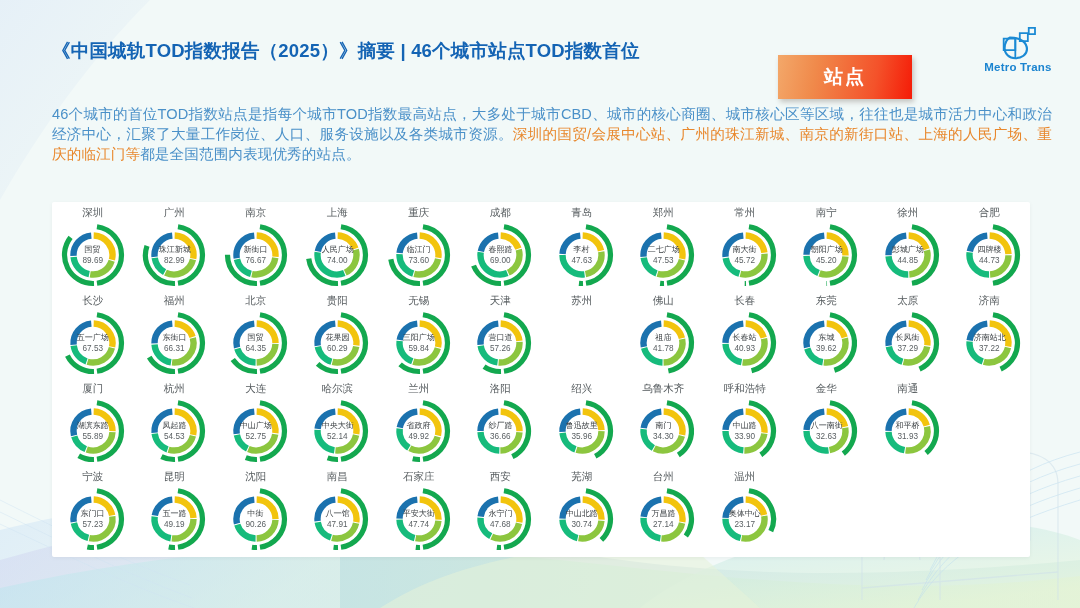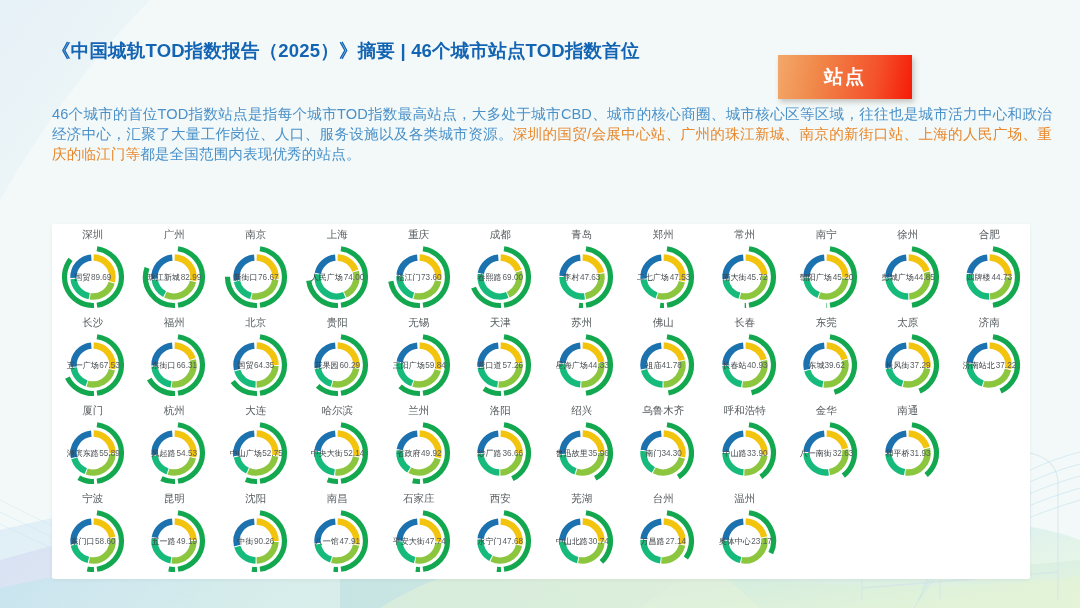--- a/index.html
+++ b/index.html
@@ -37,39 +37,39 @@
   
   #intro{
     position:absolute;left:52px;top:104px;width:1000px;
     font-size:14.6px;line-height:20px;color:#4a90c8;
     letter-spacing:.1px;text-align:justify;
   }
   #intro .hl{color:#e8872c;}
 
   
   #chart-panel{
-    position:absolute;left:52px;top:224px;width:978px;height:355px;
+    position:absolute;left:52px;top:202px;width:978px;height:355px;
     background:#ffffff;border-radius:2px;
     box-shadow:0 1px 4px rgba(0,0,0,.05);
   }
   .chart-row{display:flex;}
   .chart-cell{
     width:81.5px;height:88px;
     display:flex;flex-direction:column;align-items:center;
     padding-top:4px;box-sizing:border-box;
   }
   .city-label{
     font-size:10.5px;color:#555b5e;line-height:13px;
     height:14px;white-space:nowrap;
   }
   .donut-wrap{position:relative;width:66px;height:66px;margin-top:2px;}
   .donut-svg{display:block;width:66px;height:66px;}
   .donut-center{
     position:absolute;left:0;top:0;width:66px;height:66px;
-    display:flex;align-items:center;justify-content:center;
+    display:flex;flex-direction:column;align-items:center;justify-content:center;
     pointer-events:none;
   }
   .station-label{
     font-size:8.4px;color:#3c4144;line-height:10px;white-space:nowrap;
     transform:scale(.96);
   }
   .station-value{
     font-size:8.2px;color:#5a6063;line-height:11px;margin-top:1px;
   }
 </style>
@@ -134,20 +134,32 @@
   </svg>
 </div>
 
 <div id="header">
   <div id="page-title">《中国城轨TOD指数报告（2025）》摘要 | 46个城市站点TOD指数首位</div>
 
   <div id="section-badge">
     <span id="section-badge-label">站点</span>
   </div>
 
+  <div id="brand-logo">
+    <svg id="brand-logo-mark" viewBox="0 0 44 38">
+      <g fill="none" stroke="#1b8ad4" stroke-width="2">
+        <path d="M6,14 h13 v13 h-13 z"></path>
+        <path d="M24,8 h9 v9 h-9 z"></path>
+        <path d="M34,2 h7 v7 h-7 z"></path>
+      </g>
+      <path d="M13,13 C26,13 32,19 32,26 C32,32 26,36 19,36 C12,36 7,31 7,25 C7,19 10,14 13,13 Z" fill="none" stroke="#1b8ad4" stroke-width="2.4"></path>
+      <path d="M19,13 C19,22 19,29 19,36" stroke="#1b8ad4" stroke-width="2" fill="none"></path>
+    </svg>
+    <div id="brand-logo-text">Metro Trans</div>
+  </div>
 </div>
 
 <div id="intro"><span>46个城市的首位TOD指数站点是指每个城市TOD指数最高站点，大多处于城市CBD、城市的核心商圈、城市核心区等区域，往往也是城市活力中心和政治经济中心，汇聚了大量工作岗位、人口、服务设施以及各类城市资源。</span><span class="hl">深圳的国贸/会展中心站、广州的珠江新城、南京的新街口站、上海的人民广场、重庆的临江门等</span><span>都是全国范围内表现优秀的站点。</span></div>
 
 <div id="chart-panel">
     <div class="chart-row">
       <div class="chart-cell">
         <div class="city-label">深圳</div>
         <div class="donut-wrap">
           <svg class="donut-svg" viewBox="0 0 66 66">
@@ -520,37 +532,20 @@
             </g>
           </svg>
           <div class="donut-center">
             <div class="station-label">营口道</div>
             <div class="station-value">57.26</div>
           </div>
         </div>
       </div>
       <div class="chart-cell">
         <div class="city-label">苏州</div>
-        <div class="donut-wrap">
-          <svg class="donut-svg" viewBox="0 0 66 66">
-            <g>
-              <path d="M 36.966433377361874 4.777360040865247 A 28.5 28.5 0 0 1 36.966433377361874 61.22263995913475" stroke="#13a84f" stroke-width="5.2" fill="none" stroke-linecap="butt"></path>
-            </g>
-            <g>
-              <path d="M 33.680540185698774 13.511878873127632 A 19.5 19.5 0 0 1 52.25241144396654 29.902476216035396" stroke="#f2c40d" stroke-width="6.4" fill="none" stroke-linecap="butt"></path>
-              <path d="M 52.388138552410986 30.914314627630784 A 19.5 19.5 0 0 1 32.33306525418829 52.48859148437437" stroke="#8cc63f" stroke-width="6.4" fill="none" stroke-linecap="butt"></path>
-              <path d="M 31.31402519391557 52.42697837938903 A 19.5 19.5 0 0 1 13.519158242117435 32.13582154369659" stroke="#16bb7c" stroke-width="6.4" fill="none" stroke-linecap="butt"></path>
-              <path d="M 13.59108366457345 31.117457388420547 A 19.5 19.5 0 0 1 31.300463016420665 13.57420338721096" stroke="#1b72ae" stroke-width="6.4" fill="none" stroke-linecap="butt"></path>
-            </g>
-          </svg>
-          <div class="donut-center">
-            <div class="station-label">星海广场</div>
-            <div class="station-value">44.33</div>
-          </div>
-        </div>
       </div>
       <div class="chart-cell">
         <div class="city-label">佛山</div>
         <div class="donut-wrap">
           <svg class="donut-svg" viewBox="0 0 66 66">
             <g>
               <path d="M 36.966433377361874 4.777360040865247 A 28.5 28.5 0 0 1 38.35893340070863 60.99163862310975" stroke="#13a84f" stroke-width="5.2" fill="none" stroke-linecap="butt"></path>
             </g>
             <g>
               <path d="M 33.680540185698774 13.511878873127632 A 19.5 19.5 0 0 1 51.90084020757237 28.203309531790115" stroke="#f2c40d" stroke-width="6.4" fill="none" stroke-linecap="butt"></path>
@@ -884,21 +879,21 @@
             </g>
             <g>
               <path d="M 33.680540185698774 13.511878873127632 A 19.5 19.5 0 0 1 52.152045793257585 29.332692822660704" stroke="#f2c40d" stroke-width="6.4" fill="none" stroke-linecap="butt"></path>
               <path d="M 52.31773060808178 30.340059370290334 A 19.5 19.5 0 0 1 29.35943768938143 52.15714764944154" stroke="#8cc63f" stroke-width="6.4" fill="none" stroke-linecap="butt"></path>
               <path d="M 28.361819312381154 51.94036113459824 A 19.5 19.5 0 0 1 13.909306650040651 36.974346162303675" stroke="#16bb7c" stroke-width="6.4" fill="none" stroke-linecap="butt"></path>
               <path d="M 13.727468574943224 35.96976976720401 A 19.5 19.5 0 0 1 31.300463016420665 13.57420338721096" stroke="#1b72ae" stroke-width="6.4" fill="none" stroke-linecap="butt"></path>
             </g>
           </svg>
           <div class="donut-center">
             <div class="station-label">东门口</div>
-            <div class="station-value">58.60</div>
+            <div class="station-value">57.23</div>
           </div>
         </div>
       </div>
       <div class="chart-cell">
         <div class="city-label">昆明</div>
         <div class="donut-wrap">
           <svg class="donut-svg" viewBox="0 0 66 66">
             <g>
               <path d="M 36.966433377361874 4.777360040865247 A 28.5 28.5 0 0 1 36.966433377361874 61.22263995913475" stroke="#13a84f" stroke-width="5.2" fill="none" stroke-linecap="butt"></path>
               <path d="M 33.99463565602128 61.48263857004423 A 28.5 28.5 0 0 1 27.732453129257294 61.008979809420566" stroke="#13a84f" stroke-width="5.2" fill="none" stroke-linecap="butt"></path>

